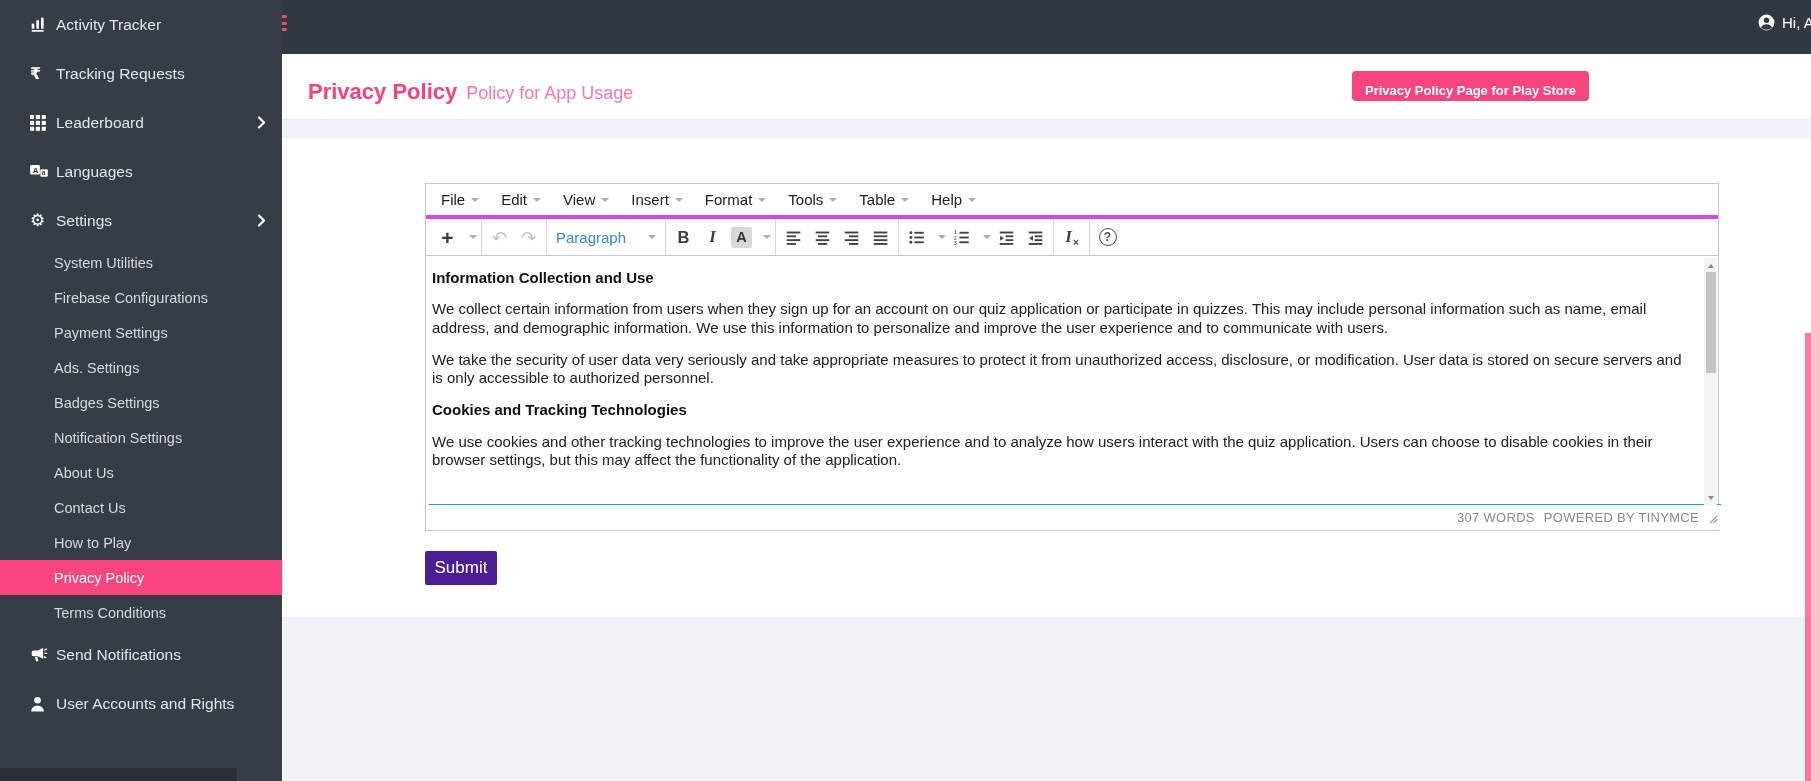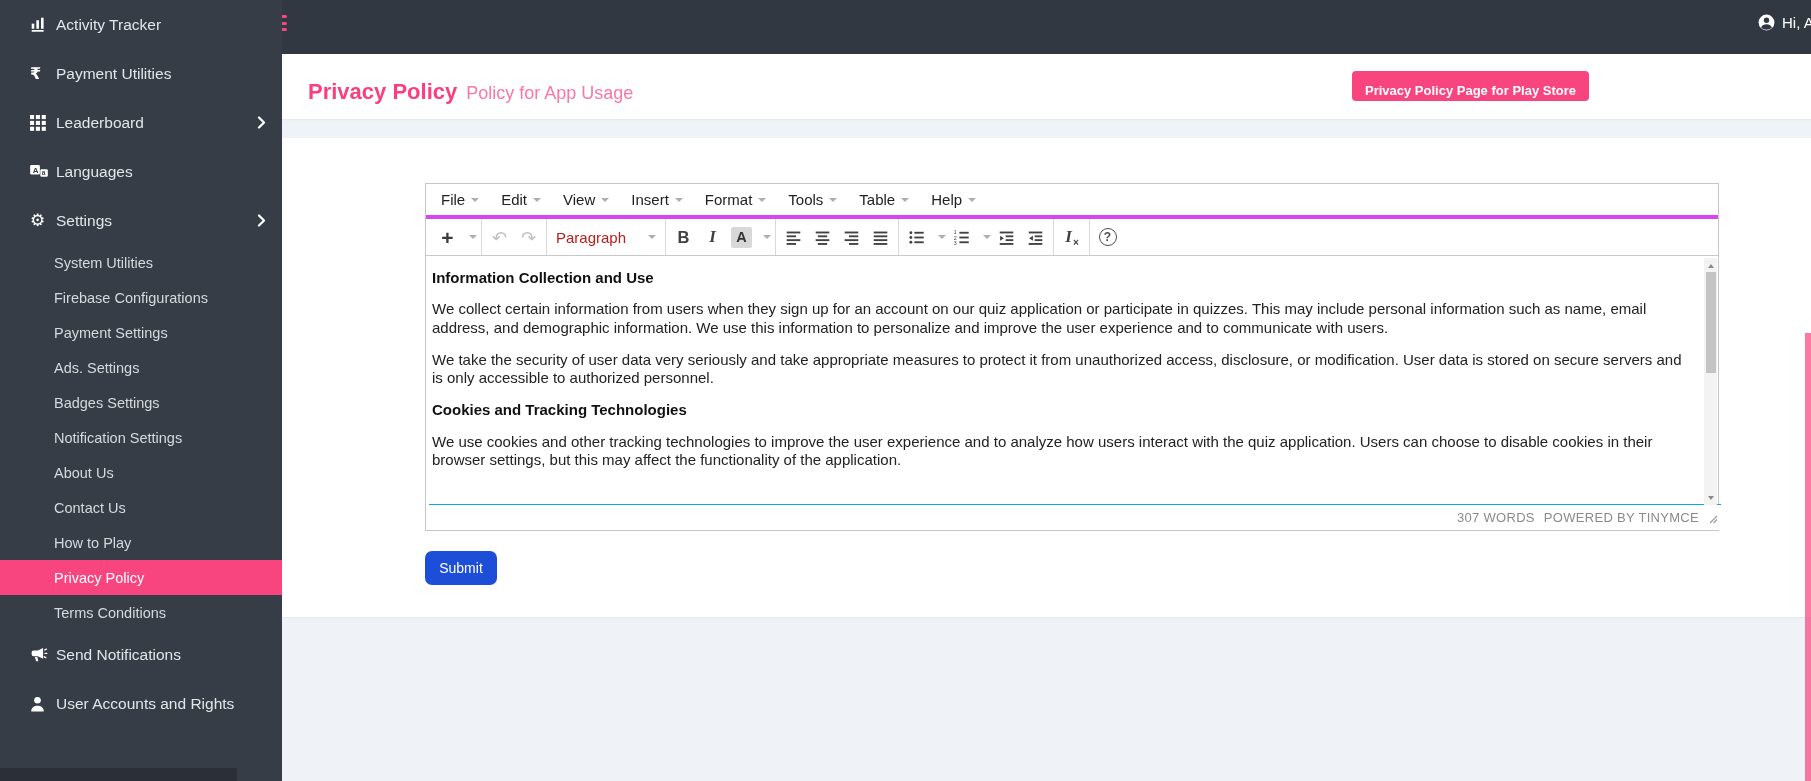--- a/index.html
+++ b/index.html
@@ -76,21 +76,21 @@
   .tb-group { display:flex; align-items:center; padding:0 3px; }
   .tb-divider { width:1px; background:#d9d9d9; }
   .tb-btn {
     min-width:27px; height:26px; display:flex; align-items:center; justify-content:center;
     cursor:pointer; border-radius:3px; color:#404040; margin:0 1px;
   }
   .tb-btn svg { display:block; }
   .tb-caret-btn { min-width:14px; }
   .tb-plus { font-size:21px; font-weight:bold; color:#3c3c3c; line-height:1; }
   .tb-undo { font-family:"DejaVu Sans", sans-serif; font-size:18px; color:#c0c0c0; }
-  .tb-paragraph { display:flex; align-items:center; width:112px; padding:0 6px; font-size:15px; color:#b91c1c; height:26px; cursor:pointer; }
+  .tb-paragraph { display:flex; align-items:center; width:112px; padding:0 6px; font-size:15px; color:#3b82f6; height:26px; cursor:pointer; }
   .tb-paragraph .caret { margin-left:auto; }
   .tb-bold { font-size:16.5px; font-weight:bold; }
   .tb-italic { font-family:"Liberation Serif", serif; font-style:italic; font-size:17px; font-weight:bold; }
   .tb-forecolor { width:21px; height:21px; background:#d8d8d8; border-radius:2px; display:flex; align-items:center; justify-content:center; font-size:14.5px; font-weight:bold; color:#333; }
   .tb-clear { font-family:"Liberation Serif", serif; font-style:italic; font-size:17px; font-weight:bold; position:relative; }
   .tb-clear .x { font-family:"Liberation Sans", sans-serif; font-style:normal; font-size:10px; font-weight:bold; position:relative; top:4px; left:1px; }
   .tb-help-circle {
     width:18px; height:18px; border:1.6px solid #4c4c4c; border-radius:50%;
     display:flex; align-items:center; justify-content:center; font-size:12px; font-weight:bold; color:#4c4c4c;
   }
@@ -116,22 +116,22 @@
   .mce-statusbar {
     position:absolute; left:3px; bottom:0; width:100%; height:26px;
     border-top:1px solid #0ea5e9; background:#fff;
     display:flex; align-items:center; justify-content:flex-end; gap:9px;
     padding-right:22px; font-size:13px; color:#8a8a8a; letter-spacing:.3px;
   }
   .resize-grip { position:absolute; right:3px; bottom:3px; cursor:nwse-resize; }
   
   .submit-btn {
     position:absolute; left:157px; top:413px; width:72px; height:34px;
-    background:#1d4ed8; color:#fff; border:none; border-radius:7px;
-    font-size:14px; font-family:inherit; cursor:pointer;
+    background:#4c1d95; color:#fff; border:none; border-radius:2px;
+    font-size:17px; font-family:inherit; cursor:pointer;
   }
 </style>
 </head>
 <body>
 
 <div class="topbar">
   <div class="hamburger">
     <span></span>
       <span></span>
       <span></span>
@@ -159,21 +159,21 @@
           <rect x="2" y="16.5" width="14" height="2"></rect>
       </svg>
     </span>
     <span>Activity Tracker</span>
   </div>
 
   <div class="nav-item">
     <span class="nav-icon">
         <span class="rupee-glyph">₹</span>
       </span>
-    <span>Payment Utilities</span>
+    <span>Tracking Requests</span>
   </div>
 
   <div class="nav-item">
     <span class="nav-icon">
       <svg width="16" height="16" viewBox="0 0 18 18" fill="#ffffff">
         <rect x="0" y="0" width="4.6" height="4.6"></rect>
           <rect x="6.6" y="0" width="4.6" height="4.6"></rect>
           <rect x="13.2" y="0" width="4.6" height="4.6"></rect>
         <rect x="0" y="6.6" width="4.6" height="4.6"></rect>
           <rect x="6.6" y="6.6" width="4.6" height="4.6"></rect>

